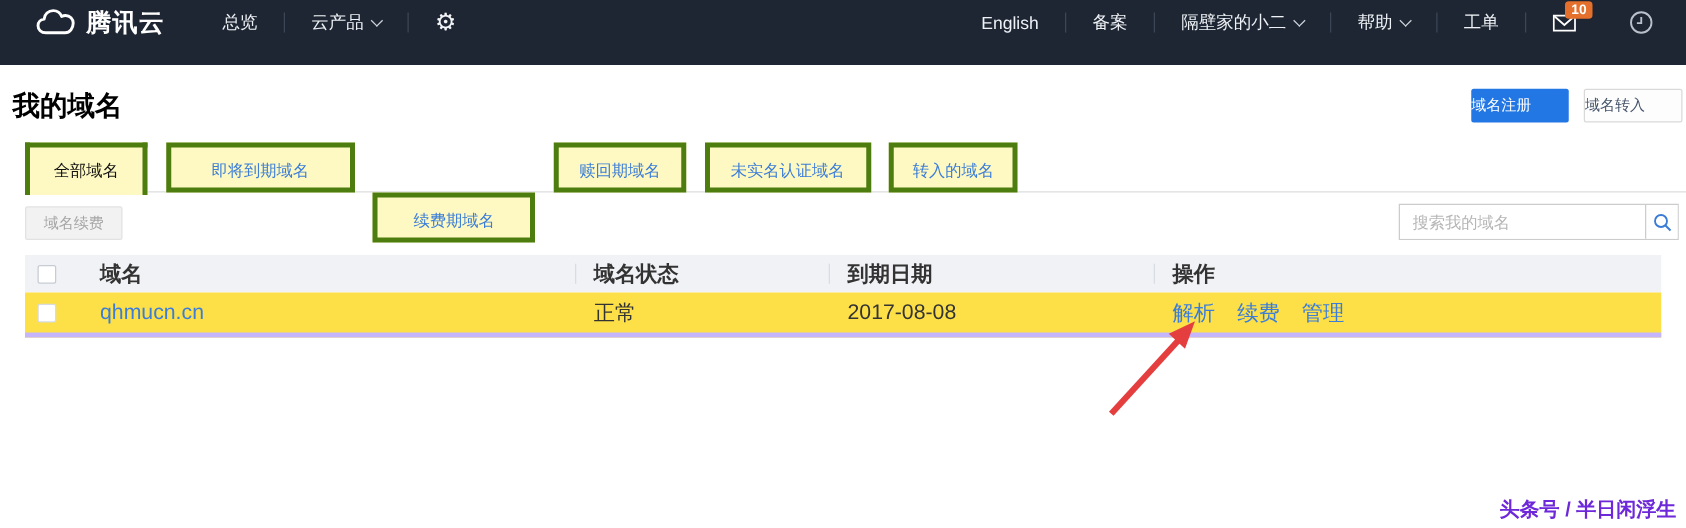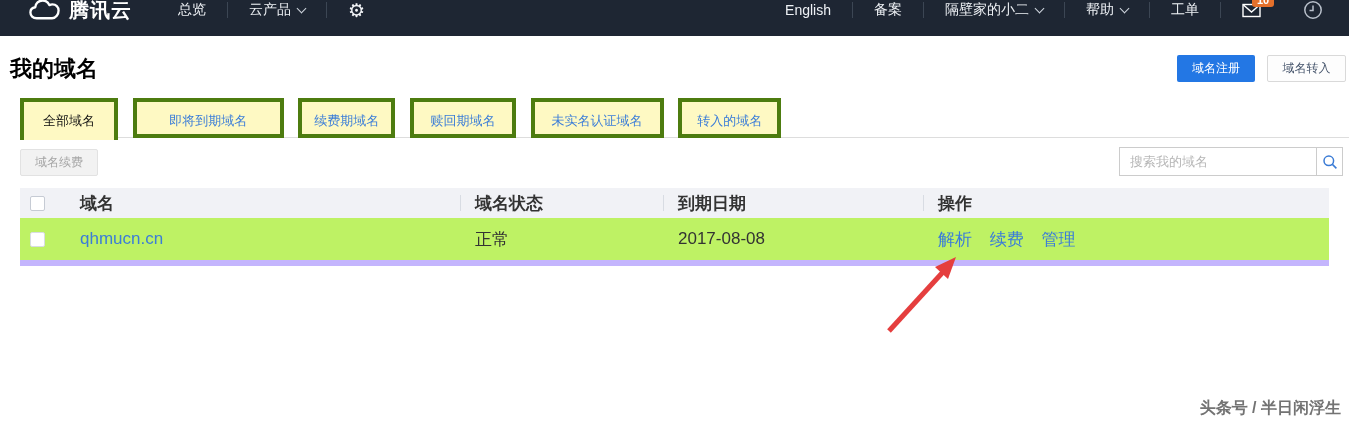--- a/index.html
+++ b/index.html
@@ -4,21 +4,21 @@
 <style>
   * { margin:0; padding:0; box-sizing:border-box; }
   html,body { width:1349px; height:422px; overflow:hidden; }
   body {
     font-family:"Liberation Sans","DejaVu Sans",sans-serif;
     background:#fff; position:relative; color:#333;
   }
 
   
   .navbar {
-    height:36px; background:#1e2633; display:flex; align-items:center;
+    height:52px; background:#1e2633; display:flex; align-items:center;
     color:#eef1f5; font-size:14px; padding:0 26px 16px 28px;
   }
   .brand { display:flex; align-items:center; margin-right:46px; cursor:pointer; }
   .brand-text { font-size:20px; font-weight:bold; color:#fff; letter-spacing:1px; margin-left:8px; }
   .nav-item { cursor:pointer; white-space:nowrap; display:flex; align-items:center; }
   .nav-div { width:1px; height:16px; background:#3c4654; margin:0 21px; }
   .chev {
     display:inline-block; width:7px; height:7px; margin:-3px 0 0 7px;
     border-right:1px solid #cfd5de; border-bottom:1px solid #cfd5de;
     transform:rotate(45deg);
@@ -28,37 +28,37 @@
   .mail-wrap { position:relative; cursor:pointer; display:flex; align-items:center; }
   .badge {
     position:absolute; top:-10px; left:10px; background:#e5702b; color:#fff;
     font-size:11px; line-height:14px; padding:0 5px; border-radius:3px; font-weight:bold;
   }
   .clock-wrap { margin-left:42px; cursor:pointer; display:flex; align-items:center; }
 
   
   .page-header { position:relative; height:62px; }
   .page-title { position:absolute; left:10px; top:18px; font-size:22px; font-weight:bold; color:#000; }
-  .btn { position:absolute; top:19px; height:27px; font-size:12px; text-align:center;
+  .btn { position:absolute; top:19px; height:27px; font-size:12px; text-align:left;
          line-height:27px; border-radius:2px; cursor:pointer; }
   .btn-register { right:94px; width:78px; background:#2377e4; color:#fff; }
   .btn-transfer { right:3px; width:79px; background:#fdfdfd; border:1px solid #d9d9d9;
                   color:#45546b; line-height:25px; }
 
   
   .tabs { position:relative; margin:0 0 0 20px; height:41px; font-size:13px; }
   .tabs::after { content:""; position:absolute; left:0; right:0; bottom:1px; height:1px; background:#ddd; }
   .tab {
     display:inline-block; vertical-align:top; height:40px; line-height:38px;
     border:4px solid #4d7c0f; background:#fef9c3; text-align:center; color:#3b7dd8;
     cursor:pointer; margin-right:11px; position:relative; z-index:1;
   }
   .tab.active { height:42px; border-bottom:none; color:#111; z-index:2; cursor:default; }
   .tab:nth-child(1){width:98px;} .tab:nth-child(2){width:151px;}
-  .tab:nth-child(3){width:97px;} .tab:nth-child(4){width:106px;}
+  .tab:nth-child(3){width:130px;margin-top:40px;} .tab:nth-child(4){width:106px;}
   .tab:nth-child(5){width:133px;text-align:center;} .tab:nth-child(6){width:103px;}
 
   
   .toolbar { position:relative; height:49px; }
   .btn-renew {
     position:absolute; left:20px; top:10px; width:78px; height:27px;
     background:#f2f2f2; border:1px solid #e2e2e2; border-radius:2px;
     color:#a5a5a5; font-size:12px; line-height:25px; text-align:center; cursor:not-allowed;
   }
   .search-box {
@@ -72,37 +72,37 @@
   .search-box input::placeholder { color:#b6b6b6; }
   .search-btn {
     width:26px; border-left:1px solid #ccc; display:flex; align-items:center;
     justify-content:center; cursor:pointer; background:#fff;
   }
 
   
   .table { margin:0 20px; font-size:17px; }
   .tr { display:grid; grid-template-columns:45px 395px 203px 260px 1fr; align-items:center; }
   .thead { height:30px; background:#f1f2f6; color:#333; font-weight:bold; }
-  .trow { height:48px; border-bottom:6px solid #c4b5fd; background:#bef264; }
+  .trow { height:36px; border-bottom:4px solid #c4b5fd; background:#fde047; }
   .cell { padding-left:15px; position:relative; }
   .cell.div::before {
     content:""; position:absolute; left:0; top:50%; transform:translateY(-50%);
     width:1px; height:16px; background:#d8dce3;
   }
   .cb { width:15px; height:15px; border-radius:2px; background:#fff; margin-left:10px; cursor:pointer; }
   .cb.head { border:1px solid #c6cbd4; }
   .cb.row { border:1px solid #d8dce2; }
   .domain-link { color:#3b7dd8; text-decoration:none; cursor:pointer; }
   .action-link { color:#3b7dd8; text-decoration:none; cursor:pointer; margin-right:13px; }
 
   
   .arrow-overlay { position:absolute; left:0; top:0; width:1349px; height:422px;
                    pointer-events:none; z-index:5; }
   .watermark { position:absolute; right:8px; top:398px; font-size:16px; font-weight:bold;
-               color:#737373; z-index:4; }
+               color:#6d28d9; z-index:4; }
 </style>
 </head>
 <body>
 
 <div class="navbar">
   <div class="brand">
     <span style="display:flex;">
       <svg width="33" height="24" viewBox="0 0 34 24">
         <path d="M9,20.5 C5,20.5 2.5,17.8 2.5,14.6 C2.5,11.7 4.6,9.5 7.5,9.2 C7.8,5.2 11,2.2 15,2.2 C18.2,2.2 20.9,4.2 22,7 C22.9,6.5 24,6.2 25.2,6.2 C28.8,6.2 31.5,9 31.5,12.5 C31.5,16.5 28.8,20.5 24.8,20.5 Z" fill="none" stroke="#fff" stroke-width="2.4" stroke-linejoin="round"></path>
       </svg>

